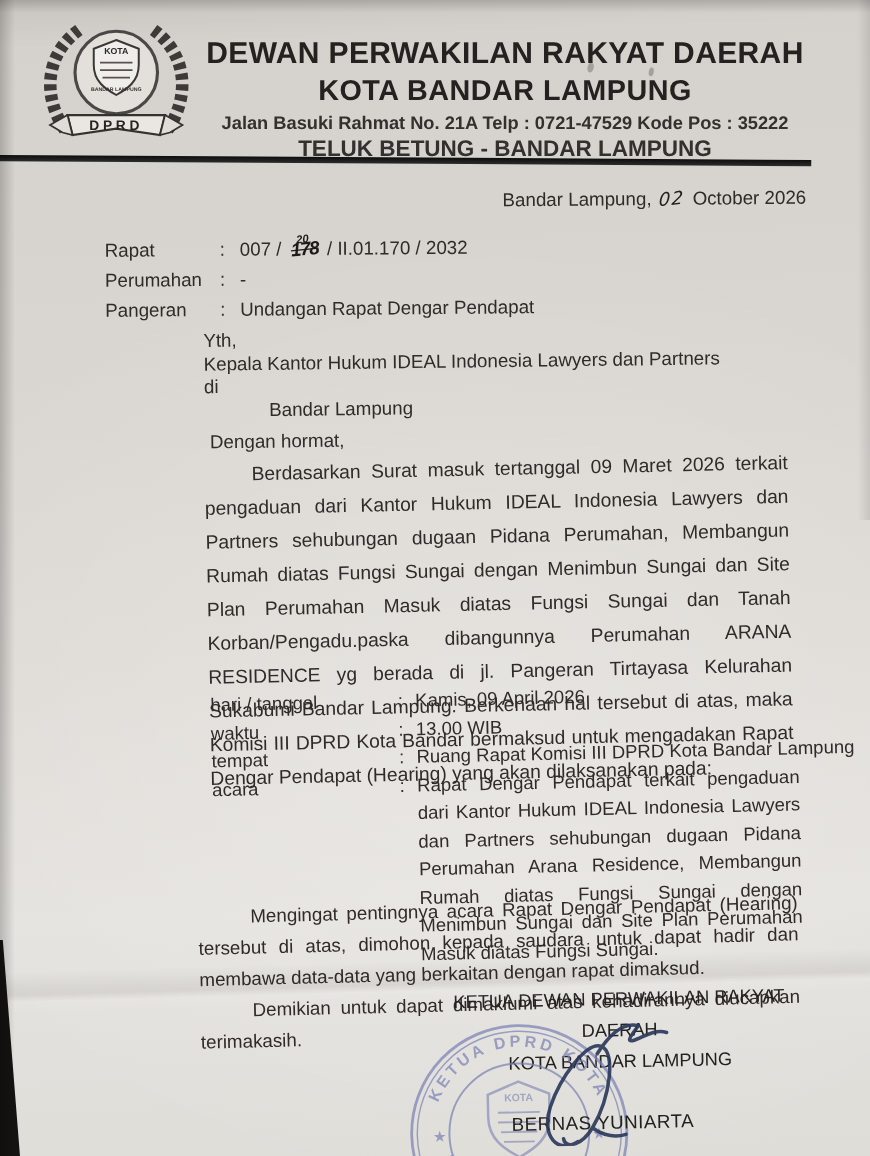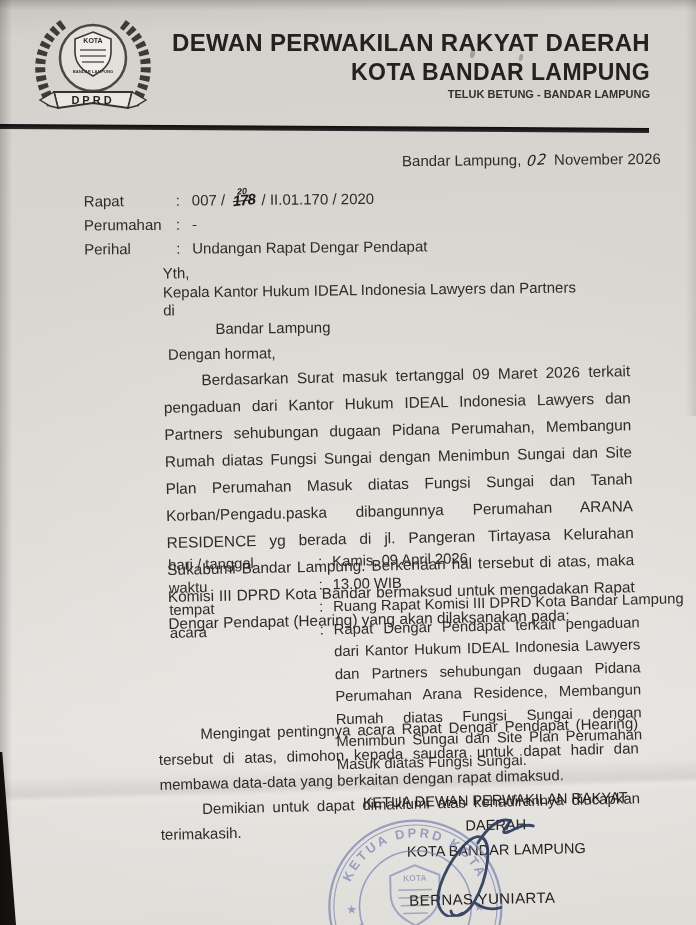--- a/index.html
+++ b/index.html
@@ -20,25 +20,25 @@
     background:linear-gradient(180deg,rgba(0,0,0,0) 0%,rgba(0,0,0,.05) 38%,rgba(110,105,100,.12) 55%,rgba(255,255,255,.10) 72%,rgba(0,0,0,0) 100%);
     pointer-events:none;}
   .corner-sliver{position:absolute;left:0;top:752px;width:16px;height:173px;background:#141311;
     clip-path:polygon(0 0,14% 0,100% 100%,0 100%);}
   .speck{position:absolute;border-radius:50%;background:rgba(90,88,85,.40);}
   .speck.s1{left:470px;top:50px;width:5px;height:8px;transform:rotate(14deg);}
   .speck.s2{left:519px;top:54px;width:4px;height:7px;transform:rotate(10deg);}
 
   
   .logo{position:absolute;left:30px;top:12px;width:126px;height:104px;}
-  .lh{position:absolute;left:158px;top:30px;width:492px;text-align:right;line-height:1.12;}
+  .lh{position:absolute;left:158px;top:30px;width:492px;text-align:center;line-height:1.12;}
   .lh .t1{font-size:24px;font-weight:700;letter-spacing:.3px;color:#242220;}
   .lh .t2{font-size:23px;font-weight:700;letter-spacing:.4px;color:#242220;margin-top:3px;}
   .lh .addr{font-size:14.6px;font-weight:700;color:#33302d;margin-top:5px;}
-  .lh .loc{font-size:11px;font-weight:700;color:#33302d;margin-top:2px;}
+  .lh .loc{font-size:18px;font-weight:700;color:#33302d;margin-top:2px;}
   .rule{position:absolute;left:0;top:124px;width:649px;height:5px;
     background:linear-gradient(180deg,#0d0d0d,#2c2c2c);transform:rotate(.35deg);transform-origin:left center;}
 
   .dateline{position:absolute;left:402px;top:151px;font-size:15px;transform:rotate(-.5deg);}
   .hand-day{display:inline-block;font-family:"DejaVu Sans",sans-serif;font-style:italic;
     font-size:14.5px;letter-spacing:1px;transform:rotate(-6deg) skewX(-10deg);margin:0 2px;color:#23211f;}
 
   .ref{position:absolute;left:84px;top:188px;font-size:15px;line-height:24px;transform:rotate(-.5deg);}
   .ref-row{display:flex;}
   .ref-label{width:92px;}
@@ -93,47 +93,48 @@
     <text x="63" y="61" text-anchor="middle" font-size="4.2" font-weight="bold" fill="#35332f" font-family="Liberation Sans, sans-serif">BANDAR LAMPUNG</text>
     <path d="M24,80 L102,80 L98,96 L63,91 L28,96 Z" fill="#eae7e2" stroke="#34322f" stroke-width="1.8"></path>
     <path d="M24,80 L10,88 L20,94 L28,96 Z" fill="#e0ddd8" stroke="#34322f" stroke-width="1.4"></path>
     <path d="M102,80 L116,88 L106,94 L98,96 Z" fill="#e0ddd8" stroke="#34322f" stroke-width="1.4"></path>
     <text x="63" y="92" text-anchor="middle" font-size="11" font-weight="bold" letter-spacing="3" fill="#262422" font-family="Liberation Sans, sans-serif">DPRD</text>
   </svg>
 
   <div class="lh">
     <div class="t1">DEWAN PERWAKILAN RAKYAT DAERAH</div>
     <div class="t2">KOTA BANDAR LAMPUNG</div>
+    <div class="addr">Jalan Basuki Rahmat No. 21A Telp : 0721-47529 Kode Pos : 35222</div>
     <div class="loc">TELUK BETUNG - BANDAR LAMPUNG</div>
   </div>
   <div class="rule"></div>
 
   <div class="dateline">
     <span>Bandar Lampung,</span>
     <span class="hand-day">02</span>
-    <span>November 2026</span>
+    <span>October 2026</span>
   </div>
 
   <div class="ref">
     <div class="ref-row">
       <span class="ref-label">Rapat</span>
       <span class="ref-sep">:</span>
       <span>
         <span>007 /</span>
         <span class="hand-num"><span>178</span><span class="sup">20</span></span>
-        <span>/ II.01.170 / 2020</span>
+        <span>/ II.01.170 / 2032</span>
       </span>
     </div>
     <div class="ref-row">
       <span class="ref-label">Perumahan</span>
       <span class="ref-sep">:</span>
       <span>-</span>
     </div>
     <div class="ref-row">
-      <span class="ref-label">Perihal</span>
+      <span class="ref-label">Pangeran</span>
       <span class="ref-sep">:</span>
       <span>Undangan Rapat Dengar Pendapat</span>
     </div>
   </div>
 
   <div class="recipient">
     <div>Yth,</div>
     <div>Kepala Kantor Hukum IDEAL Indonesia Lawyers dan Partners</div>
     <div>di</div>
     <div class="city">Bandar Lampung</div>

